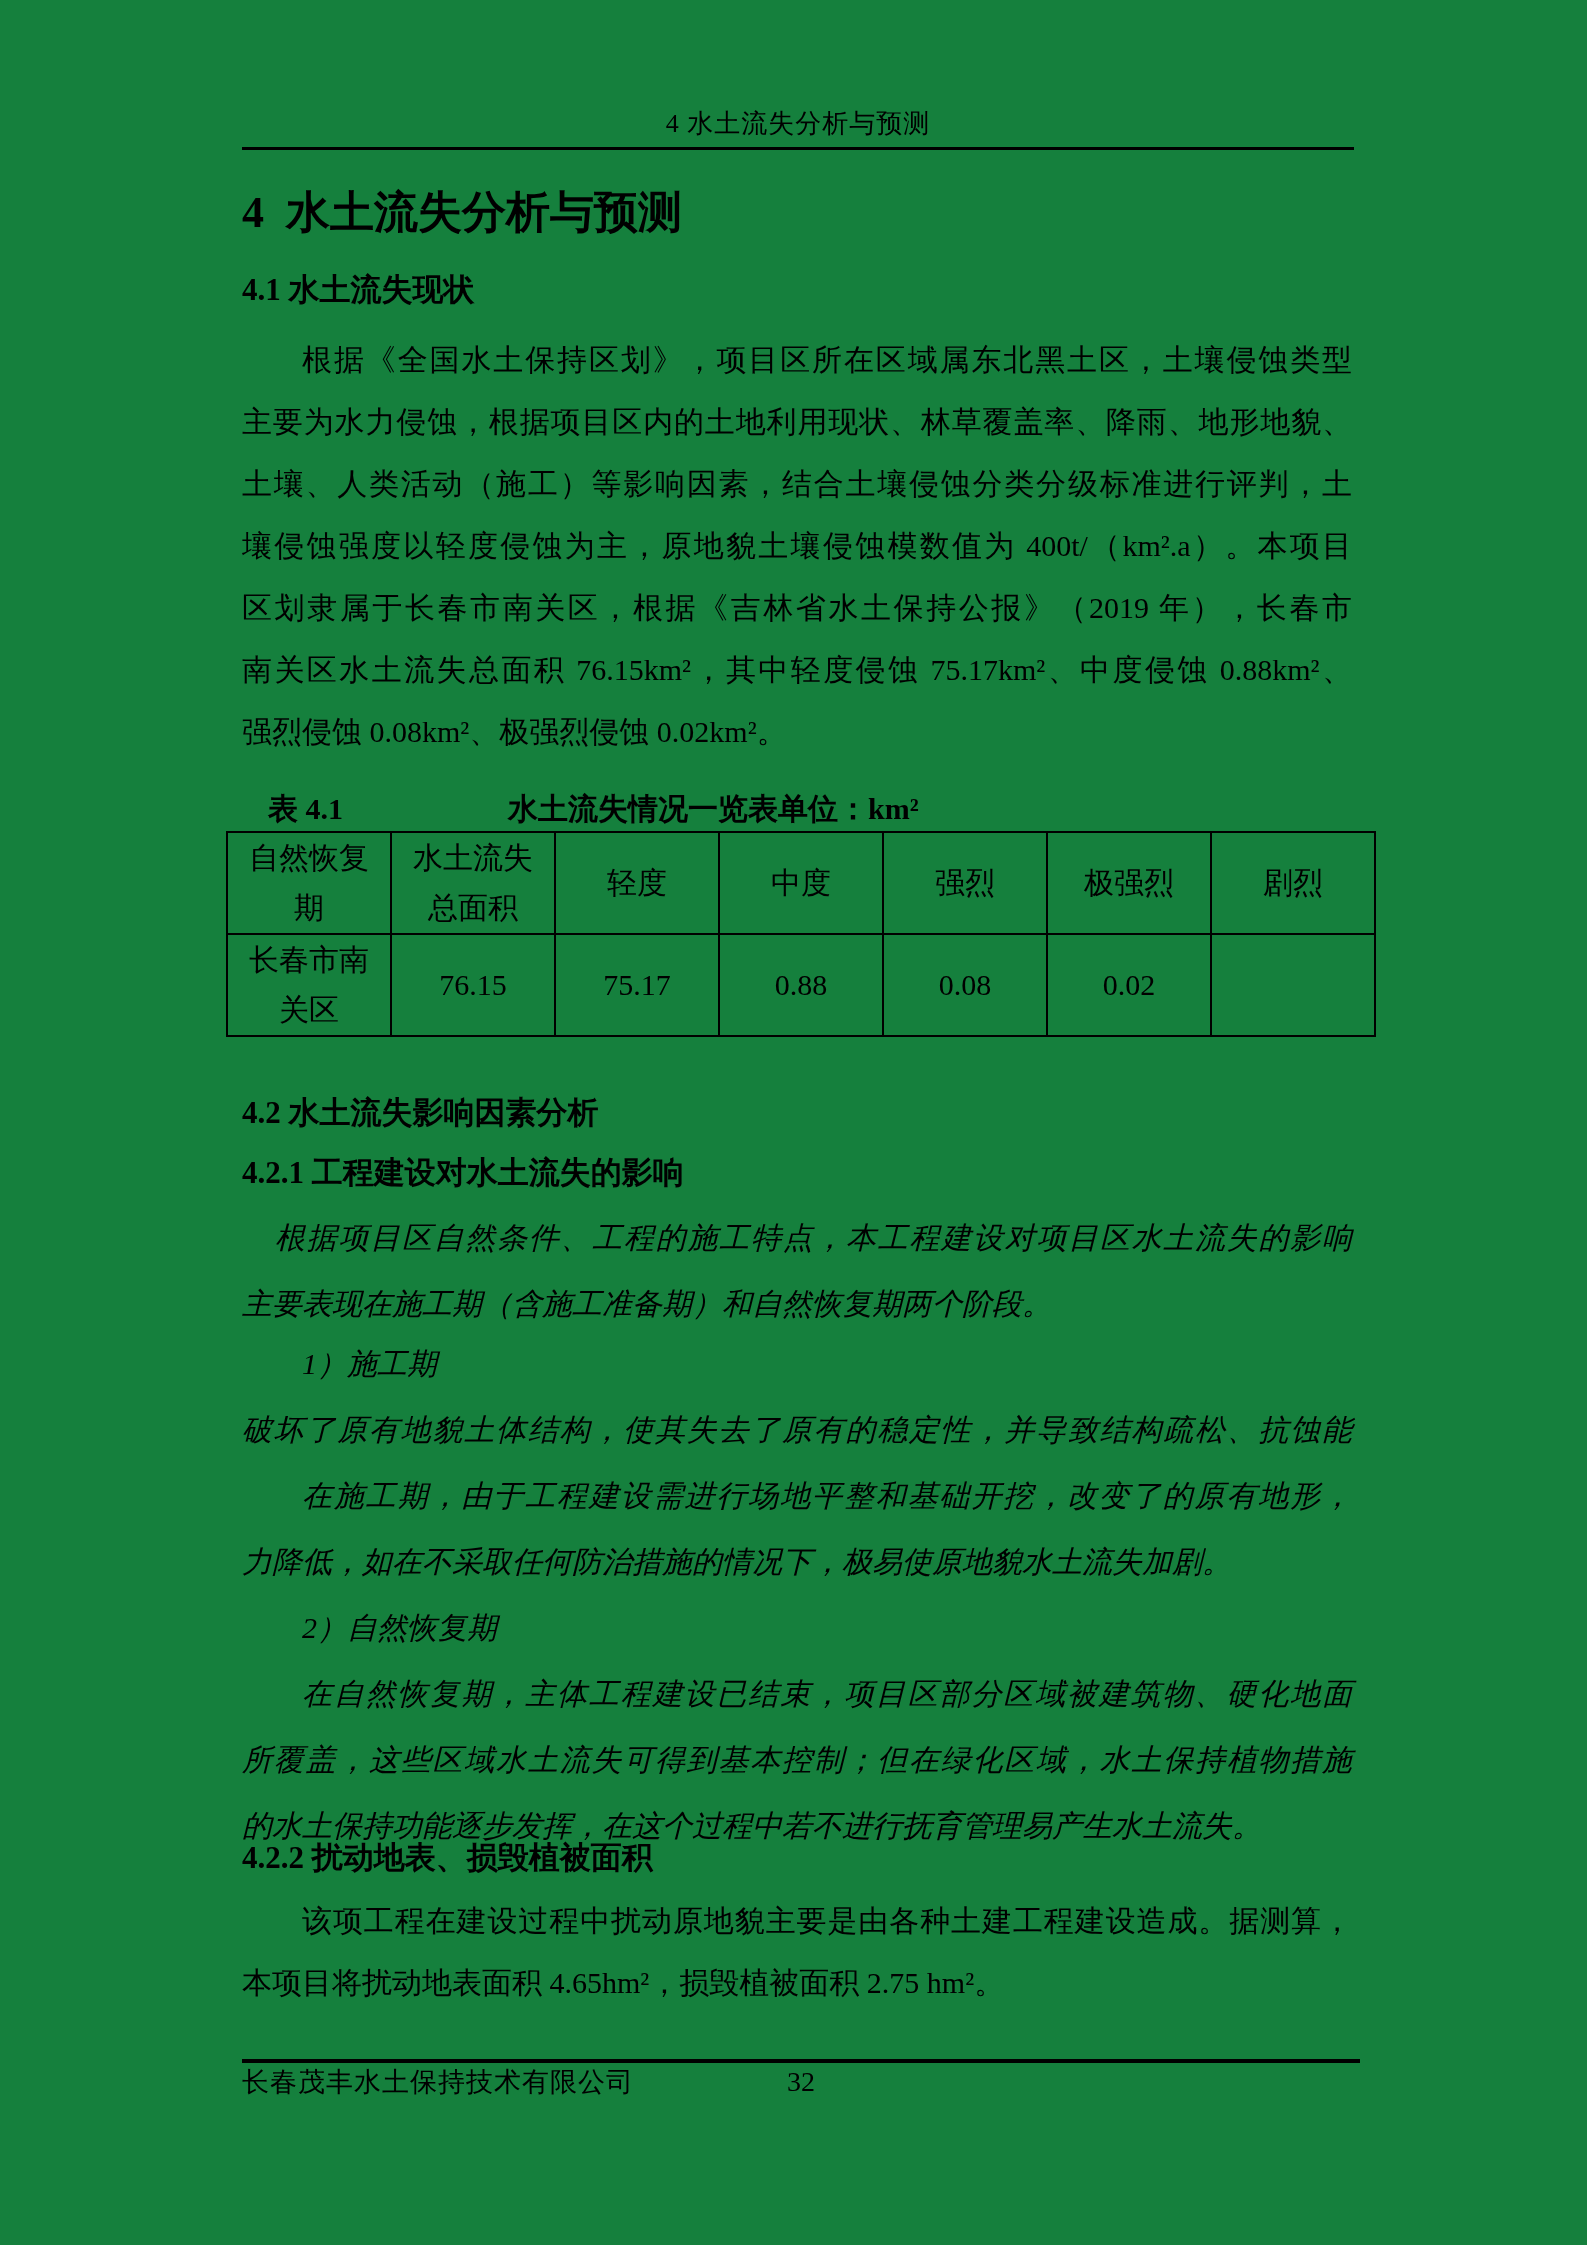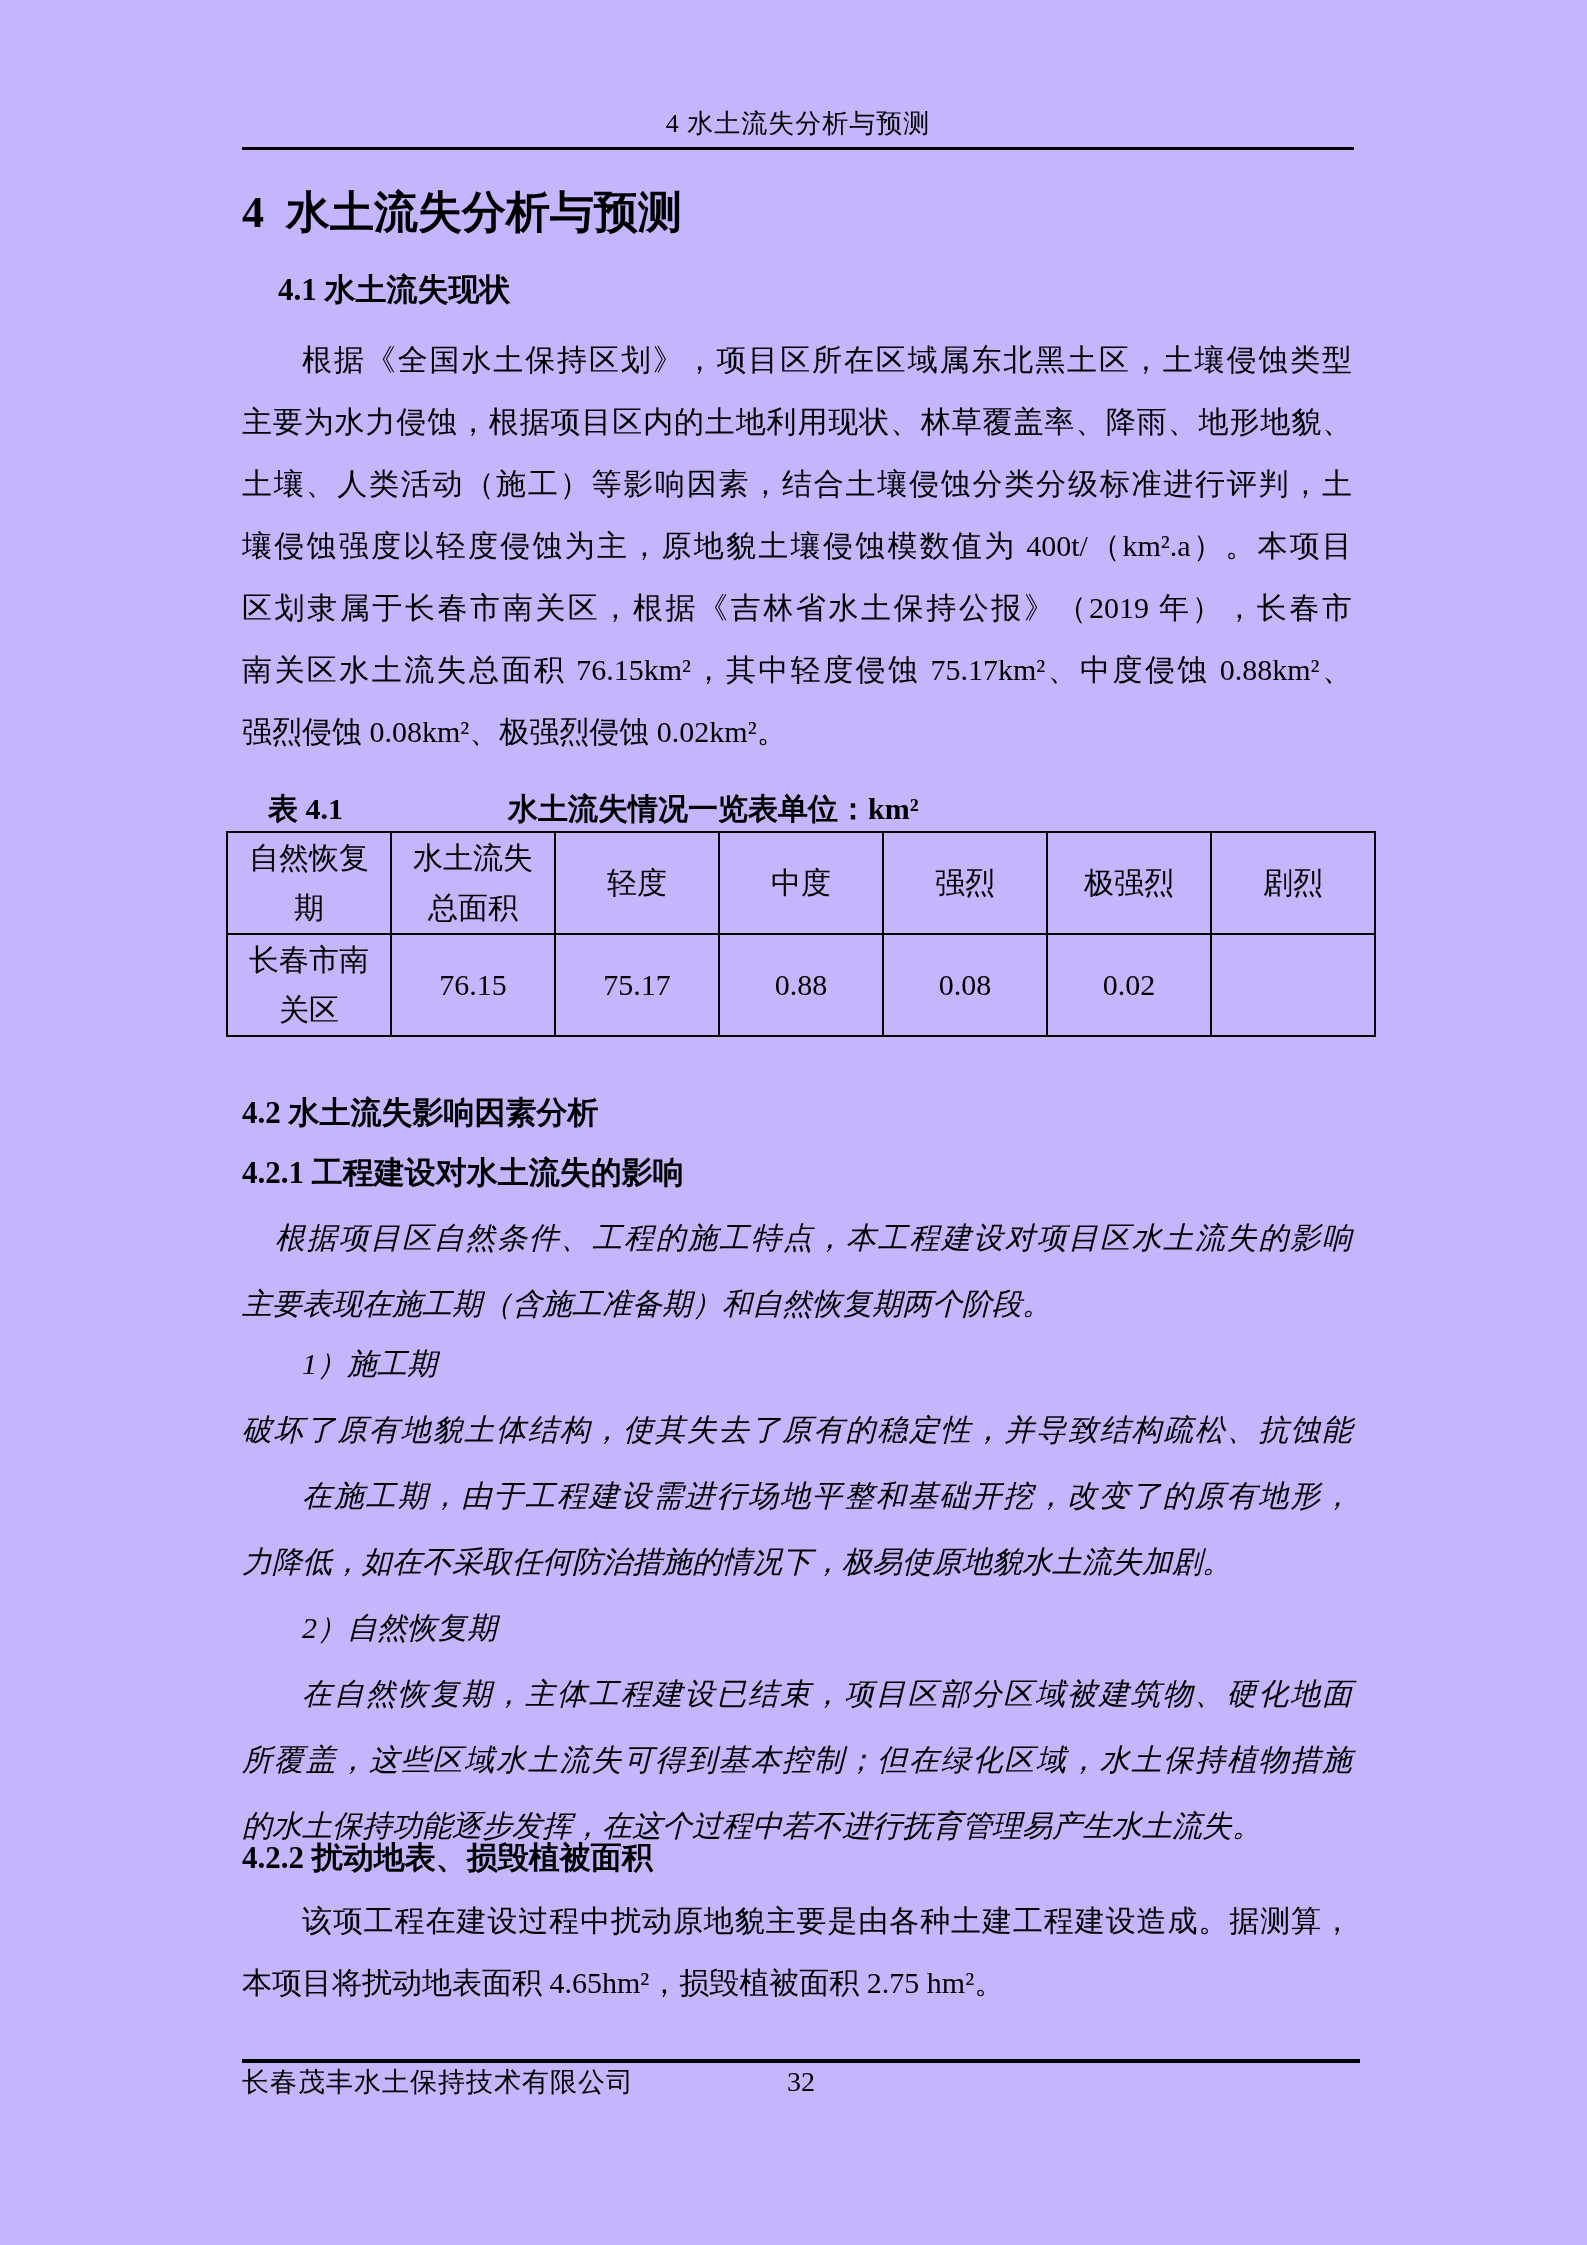--- a/index.html
+++ b/index.html
@@ -1,21 +1,21 @@
 <!DOCTYPE html>
 <html><head>
 <meta charset="utf-8">
 <style>
   html,body { margin:0; padding:0; background:#888; }
   .page {
     position: relative;
     width: 1587px;
     height: 2245px;
     margin: 0 auto;
-    background: #c4b5fd;
+    background: #15803d;
     color: #000000;
     font-family: "Liberation Serif", "DejaVu Serif", serif;
     overflow: hidden;
   }
   .abs { position: absolute; }
 
   
   .running-head {
     top: 106px; left: 242px; width: 1112px;
     text-align: center;
@@ -35,21 +35,21 @@
     line-height: 54px;
   }
 
   
   .heading {
     left: 242px;
     font-size: 31px; font-weight: bold;
     line-height: 40px;
     white-space: pre;
   }
-  .h41  { top: 270px; margin-left: 36px; }
+  .h41  { top: 270px; }
   .h42  { top: 1093px; }
   .h421 { top: 1153px; }
   .h422 { top: 1838px; }
 
   
   .para { left: 242px; width: 1110px; font-size: 30px; }
   .para .line {
     text-align: justify;
     text-align-last: justify;
   }

